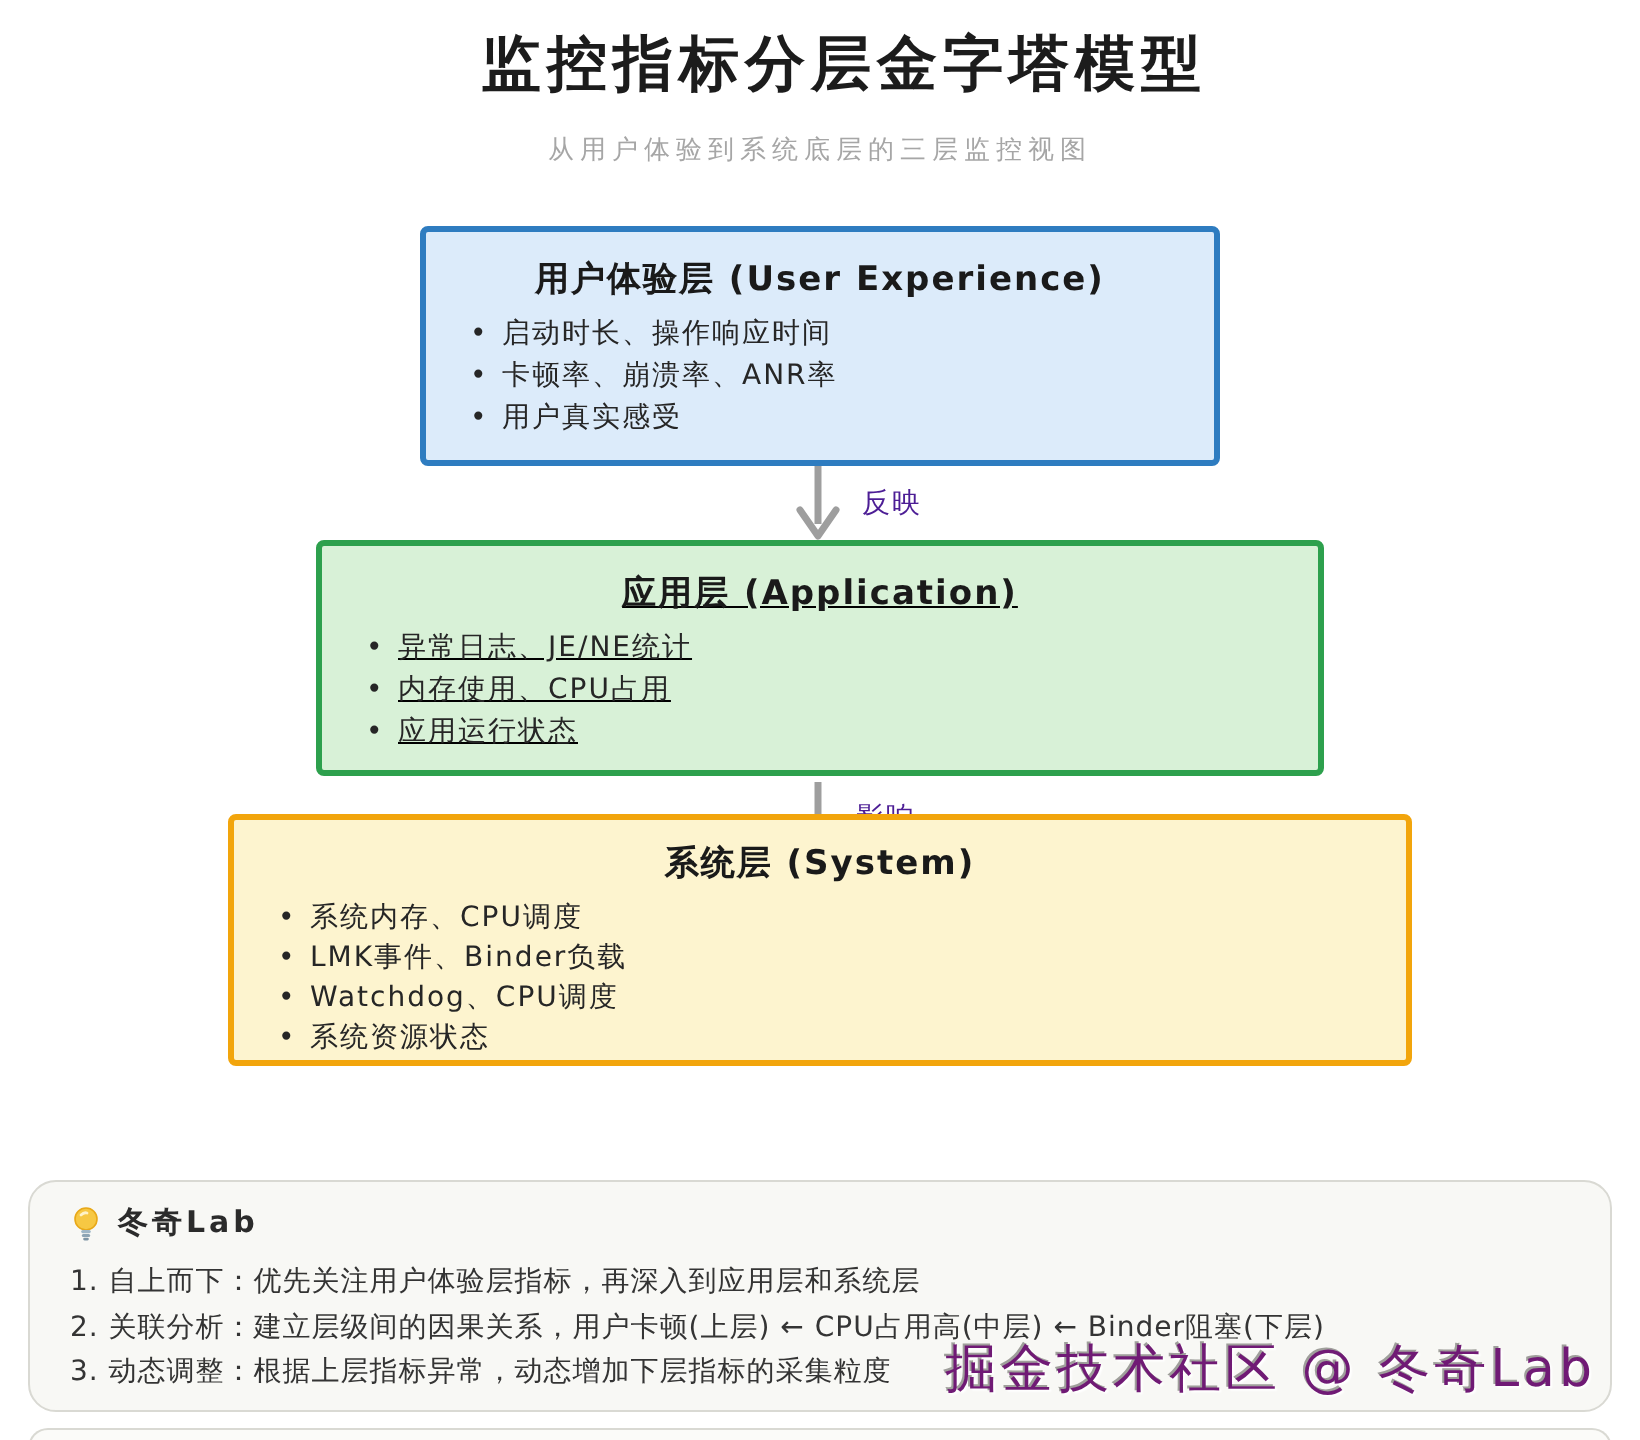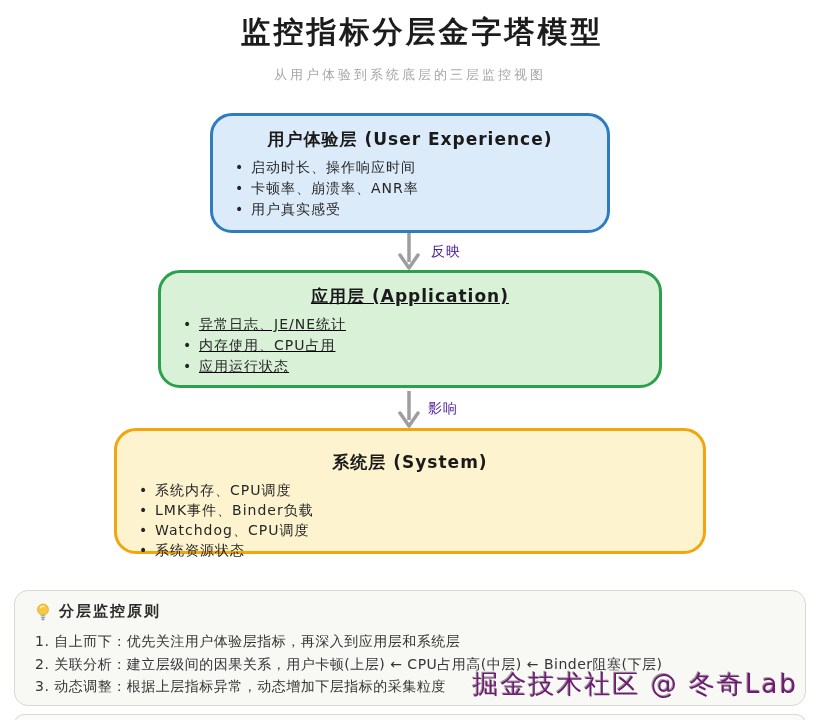--- a/index.html
+++ b/index.html
@@ -27,26 +27,26 @@
     text-align: center;
     font-size: 13px;
     letter-spacing: 3px;
     color: #a6a6a6;
   }
 
   
   .layer-box {
     position: absolute;
     border: 3px solid #000;
-    border-radius: 22px;
+    border-radius: 4px;
     padding: 12px 18px 0 18px;
   }
   .layer-box.ue  { left: 210px; top: 113px; width: 400px; height: 120px; }
   .layer-box.app { left: 158px; top: 270px; width: 504px; height: 118px; text-decoration: underline; }
-  .layer-box.sys { left: 114px; top: 428px; width: 592px; height: 126px; padding-top: 20px; }
+  .layer-box.sys { left: 114px; top: 407px; width: 592px; height: 126px; padding-top: 10px; }
 
   .layer-title {
     text-align: center;
     font-size: 17px;
     font-weight: 700;
     color: #1a1a1a;
     margin-bottom: 6px;
     letter-spacing: 1px;
   }
   .layer-bullets { list-style: none; }
@@ -185,21 +185,21 @@
 
 <div class="principles">
   <div class="principles-header">
     <svg class="bulb" viewBox="0 0 16 18">
       <circle cx="8" cy="6.5" r="5.5" fill="#f7c843" stroke="#e8a818" stroke-width="0.8"></circle>
       <path d="M5.5 4.5 Q7 3 8.5 3.5" fill="none" stroke="#fff3c9" stroke-width="1.4" stroke-linecap="round"></path>
       <rect x="5.6" y="12" width="4.8" height="1.6" rx="0.8" fill="#9fb6c6"></rect>
       <rect x="5.9" y="14" width="4.2" height="1.5" rx="0.75" fill="#8da4b4"></rect>
       <rect x="6.6" y="15.9" width="2.8" height="1.3" rx="0.65" fill="#7d94a4"></rect>
     </svg>
-    <span>分层监控原则</span>
+    <span>冬奇Lab</span>
   </div>
   <ul class="principles-list">
     <li>1. 自上而下：优先关注用户体验层指标，再深入到应用层和系统层</li>
     <li>2. 关联分析：建立层级间的因果关系，用户卡顿(上层) ← CPU占用高(中层) ← Binder阻塞(下层)</li>
     <li>3. 动态调整：根据上层指标异常，动态增加下层指标的采集粒度</li>
   </ul>
 </div>
 
 <div class="watermark">掘金技术社区 @ 冬奇Lab</div>
 

